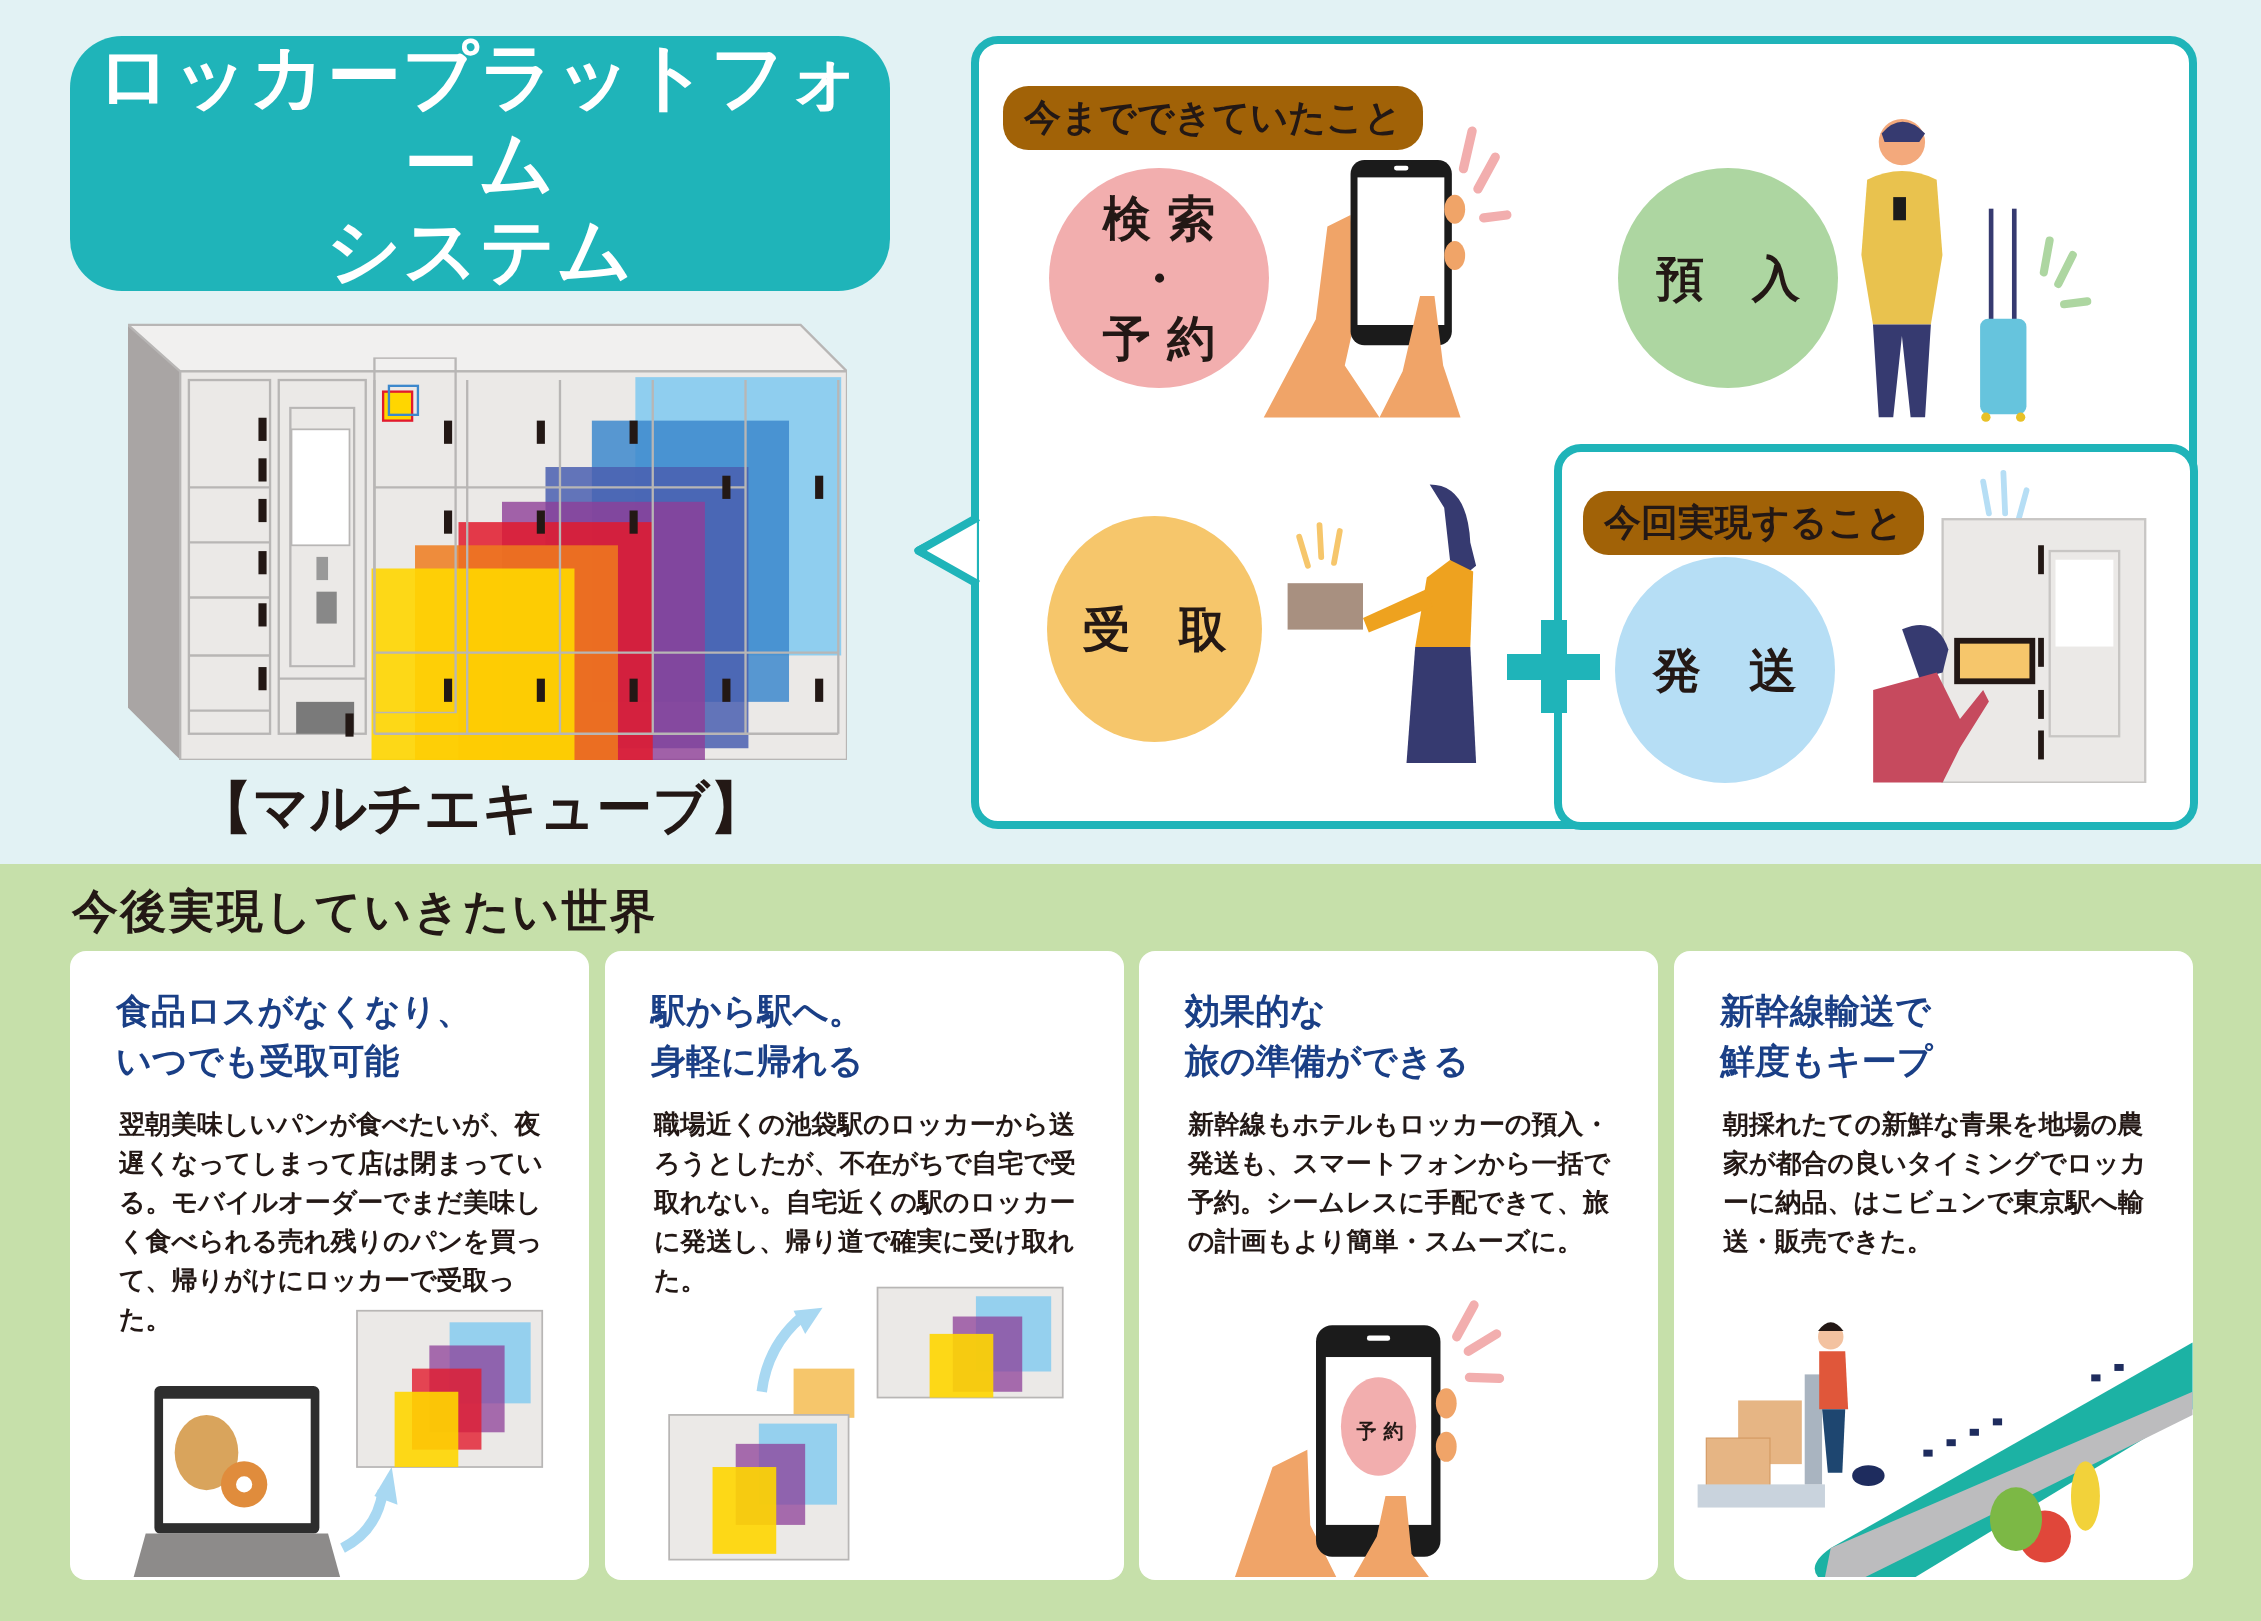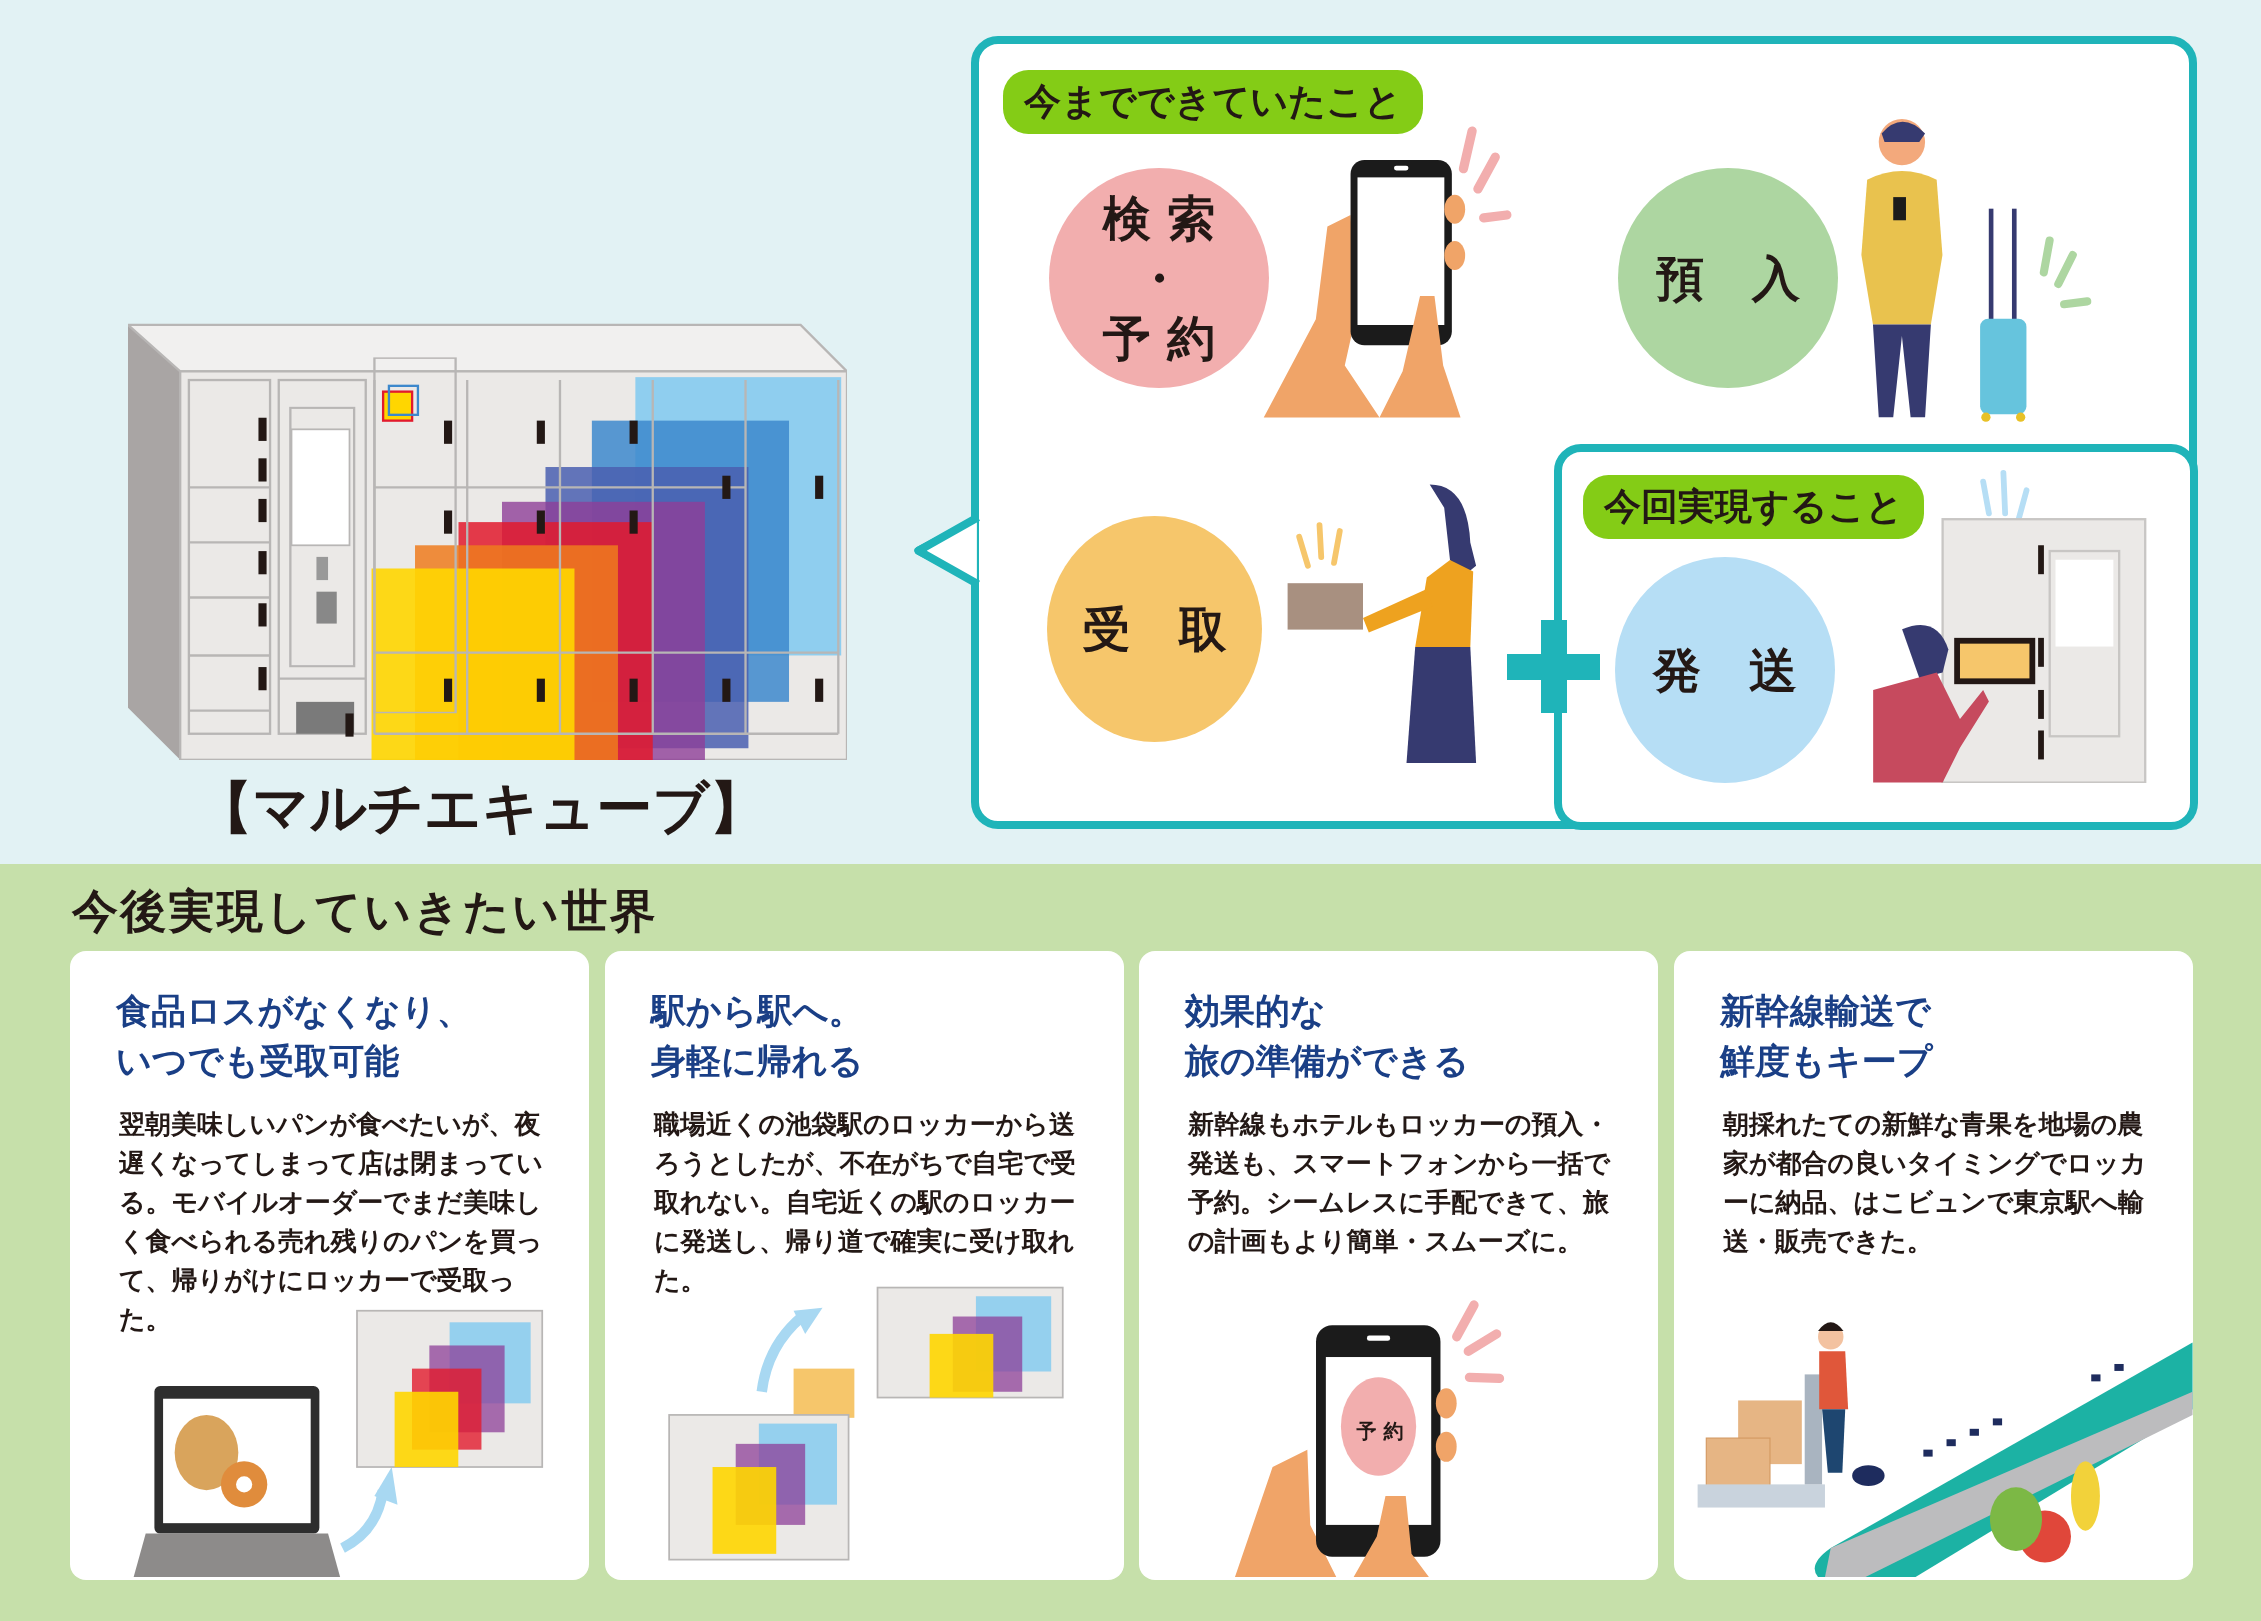--- a/index.html
+++ b/index.html
@@ -12,21 +12,21 @@
   .title-box .t { color: #fff; font-weight: bold; font-size: 74px; line-height: 87px; letter-spacing: 1.2px; text-align: center; }
 
   
   .locker { position: absolute; left: 128px; top: 319px; width: 719px; height: 441px; }
   .locker-caption { position: absolute; left: 0; width: 962px; top: 771px; text-align: center; font-size: 56px; font-weight: bold; }
 
   
   .bubble { position: absolute; left: 971px; top: 36px; width: 1226px; height: 793px; border: 8px solid #1fb4b9; border-radius: 27px; background: #fff; }
   .bubble-tail { position: absolute; left: 904px; top: 516px; width: 81px; height: 104px; }
 
-  .tag { position: absolute; background: #84cc16; border-radius: 25.5px; font-weight: bold; font-size: 37px; padding: 0 21px; height: 64px; line-height: 64px; color: #231815; }
+  .tag { position: absolute; background: #a16207; border-radius: 25.5px; font-weight: bold; font-size: 37px; padding: 0 21px; height: 64px; line-height: 64px; color: #231815; margin-top: 16px; }
 
   .circle { position: absolute; border-radius: 50%; display: flex; align-items: center; justify-content: center; flex-direction: column; font-weight: bold; font-size: 48px; color: #231815; text-align: center; line-height: 1.25; }
   .c-pink { background: #f2aeae; text-align: center; }
   .c-green { background: #add6a1; }
   .c-yellow { background: #f6c66b; }
   .c-blue { background: #b6def5; }
 
   .inner-box { position: absolute; left: 1554px; top: 444px; width: 644px; height: 386px; border: 8px solid #1fb4b9; border-radius: 27px; background: #fff; }
   .plus { position: absolute; left: 1507px; top: 620px; width: 93px; height: 93px; }
   .plus::before, .plus::after { content: ""; position: absolute; background: #1fb4b9; }
@@ -41,20 +41,24 @@
   .card { position: absolute; top: 87px; width: 519px; height: 629px; background: #fff; border-radius: 16px; }
   .card .head { position: absolute; left: 46px; top: 35px; font-size: 35px; line-height: 50px; font-weight: bold; color: #1a3f86; }
   .card .body { position: absolute; left: 49px; top: 154px; width: 441px; font-size: 26px; line-height: 39px; font-weight: bold; color: #231815; }
   .card .art { position: absolute; left: 0; top: 325px; width: 519px; height: 301px; }
 </style>
 </head>
 <body>
 
 <div class="top">
 
+  <div class="title-box">
+    <div class="t">ロッカープラットフォーム</div>
+    <div class="t">システム</div>
+  </div>
 
   <svg class="locker" viewBox="0 0 1240 760">
     <polygon points="0,10 90,90 90,760 0,670" fill="#a9a5a4"></polygon>
     <polygon points="0,10 1160,10 1240,90 90,90" fill="#f1f0ef" stroke="#b8b6b5" stroke-width="4"></polygon>
     <rect x="90" y="90" width="1150" height="670" fill="#ebe9e7" stroke="#b8b6b5" stroke-width="4"></rect>
 
     <rect x="875" y="100" width="355" height="480" fill="#7fc9f0" opacity="0.85"></rect>
     <rect x="800" y="175" width="340" height="485" fill="#3d88cc" opacity="0.85"></rect>
     <rect x="720" y="255" width="350" height="485" fill="#4a5fb0" opacity="0.85"></rect>
     <rect x="645" y="335" width="350" height="485" fill="#8e3f98" opacity="0.8" transform="translate(0,-20)"></rect>

